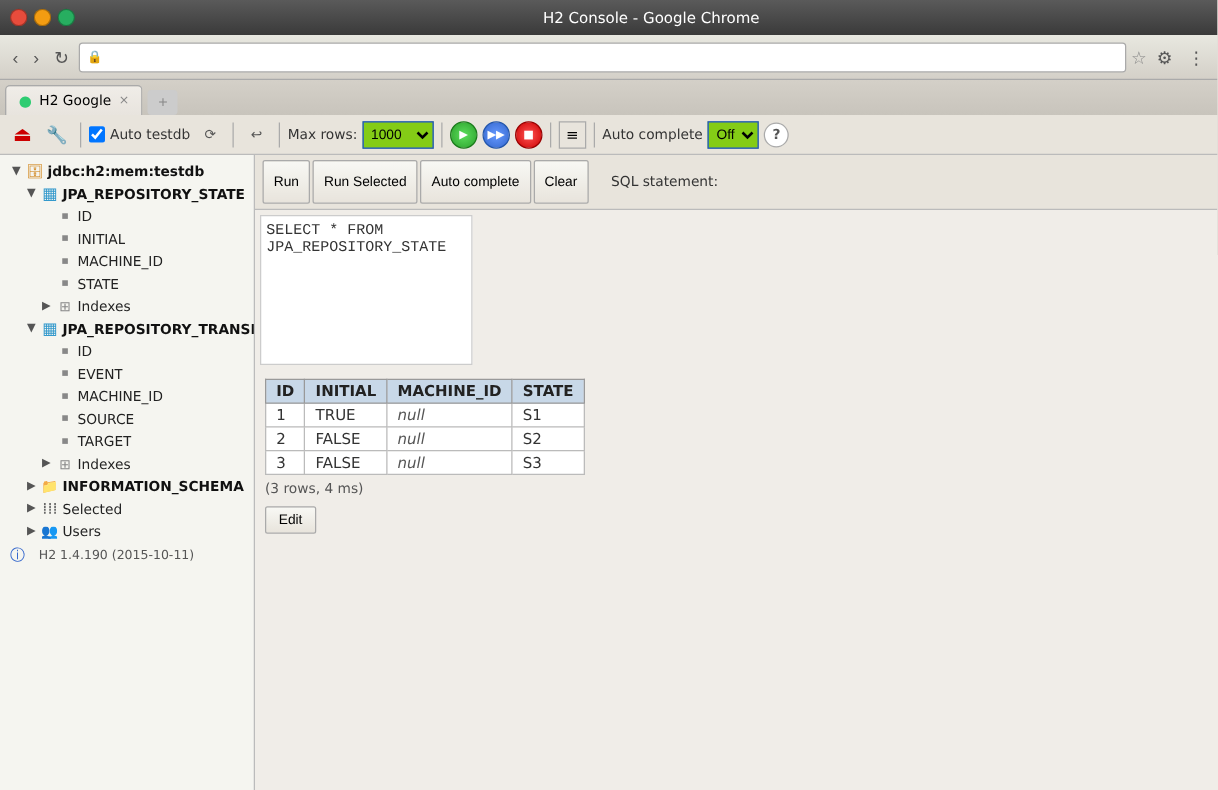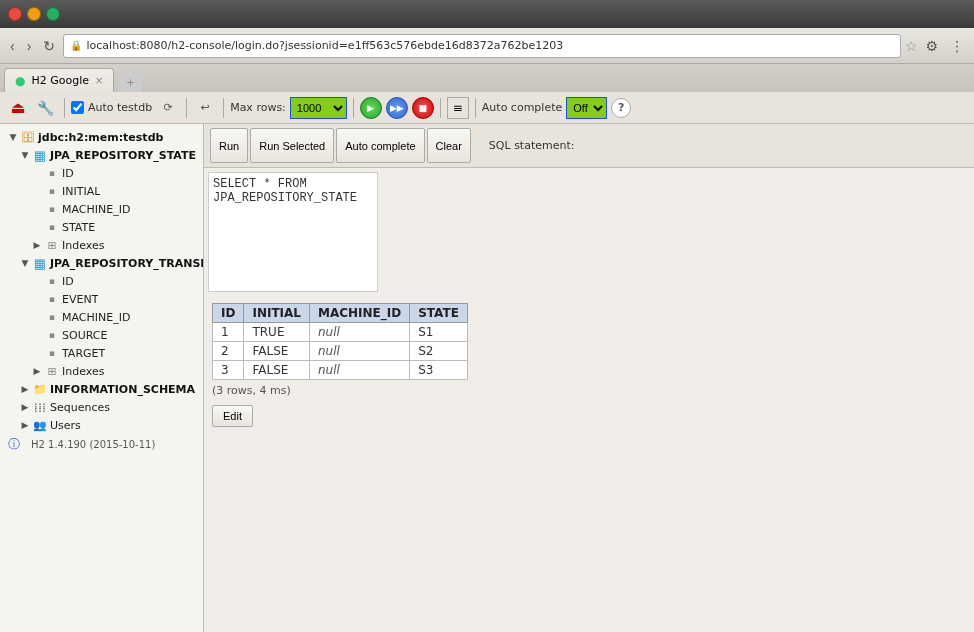--- a/index.html
+++ b/index.html
@@ -88,29 +88,29 @@
   </style>
 </head>
 <body>
 
 <div class="titlebar">
   <div class="titlebar-buttons">
     <div class="tb-btn tb-close"></div>
     <div class="tb-btn tb-min"></div>
     <div class="tb-btn tb-max"></div>
   </div>
+  <span class="titlebar-title">H2 Console - Google Chrome</span>
 </div>
 
 <div class="navbar">
   <button class="nav-btn">‹</button>
   <button class="nav-btn">›</button>
   <button class="nav-btn">↻</button>
   <div class="url-bar">
     <span class="url-lock">🔒</span>
-    <span class="url-text">localhost:8080/h2-console/login.do?jsessionid=e1ff563c576ebde16d8372a762be1203</span>
   </div>
   <button class="star-btn">☆</button>
   <button class="nav-icon-btn">⚙</button>
   <button class="nav-icon-btn">⋮</button>
 </div>
 
 <div class="tabbar">
   <div class="tab">
     <span style="color:#2ecc71; font-size:12px;">●</span>
     <span>H2 Google</span>
@@ -238,21 +238,21 @@
 
     <div class="sidebar-item tree-indent-2">
       <span class="tree-toggle">▶</span>
       <span class="tree-icon icon-folder">📁</span>
       <span class="sidebar-text-bold">INFORMATION_SCHEMA</span>
     </div>
 
     <div class="sidebar-item tree-indent-2">
       <span class="tree-toggle">▶</span>
       <span class="tree-icon" style="color:#666; font-size:13px;">⁞⁞⁞</span>
-      <span class="sidebar-text">Sequences</span>
+      <span class="sidebar-text">Selected</span>
     </div>
 
     <div class="sidebar-item tree-indent-2">
       <span class="tree-toggle">▶</span>
       <span class="tree-icon icon-users">👥</span>
       <span class="sidebar-text">Users</span>
     </div>
 
     <div class="sidebar-item tree-indent-1">
       <span style="color:#3366cc; font-size:12px; margin-right:2px;">ⓘ</span>

